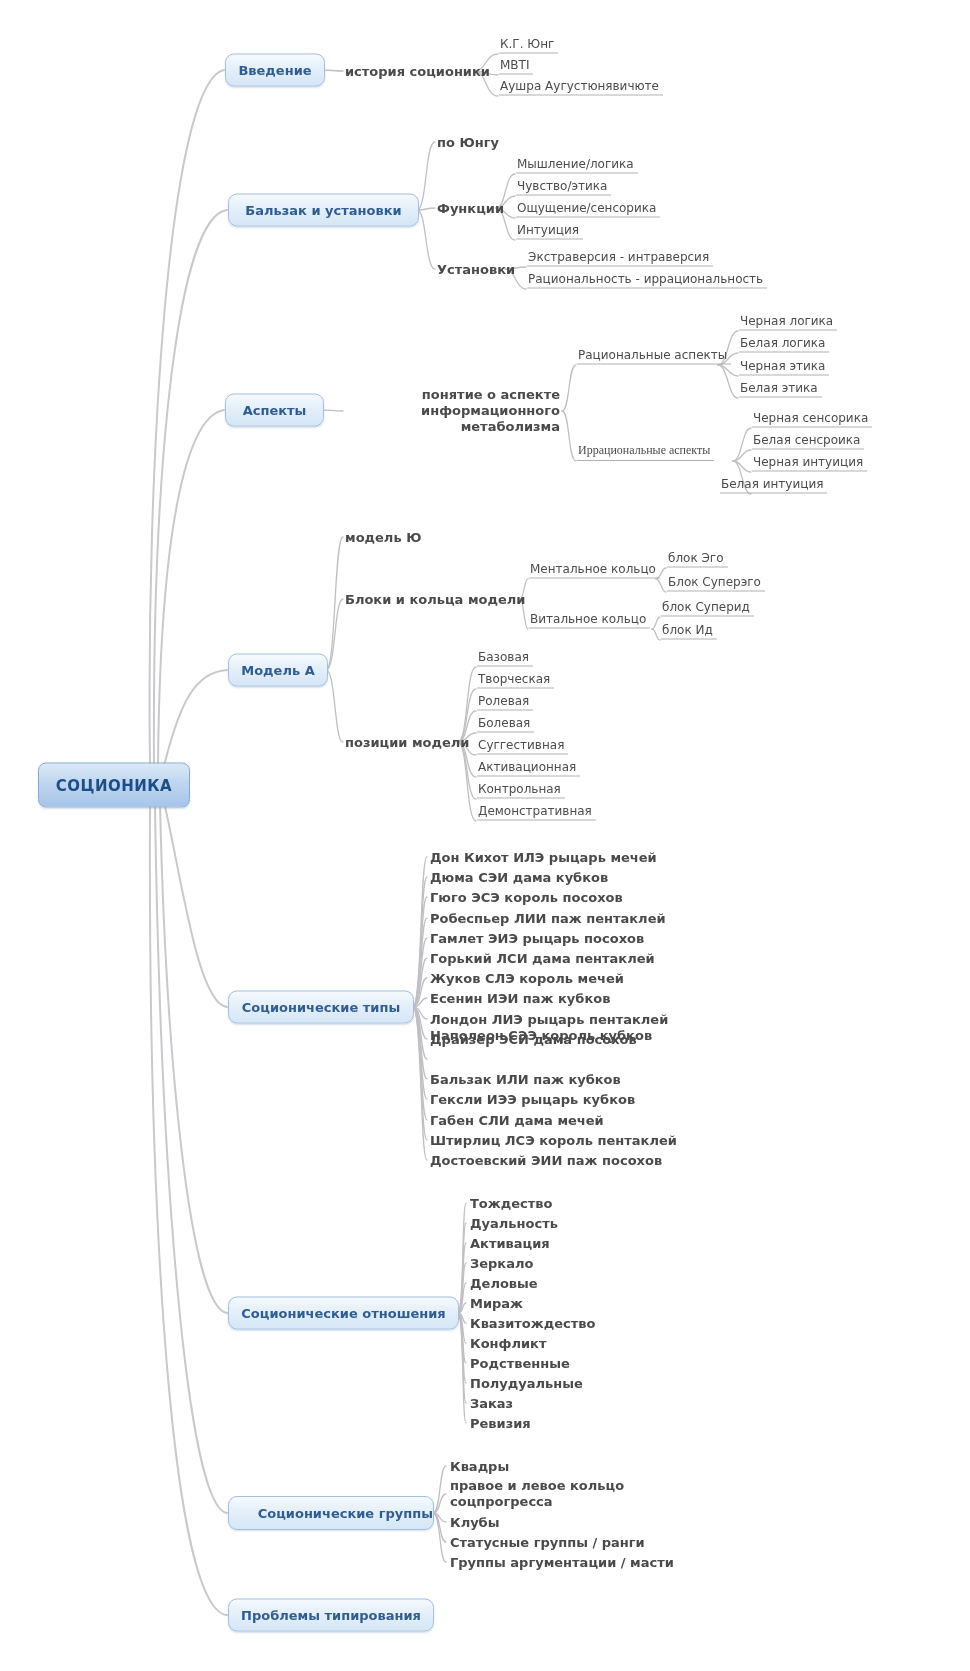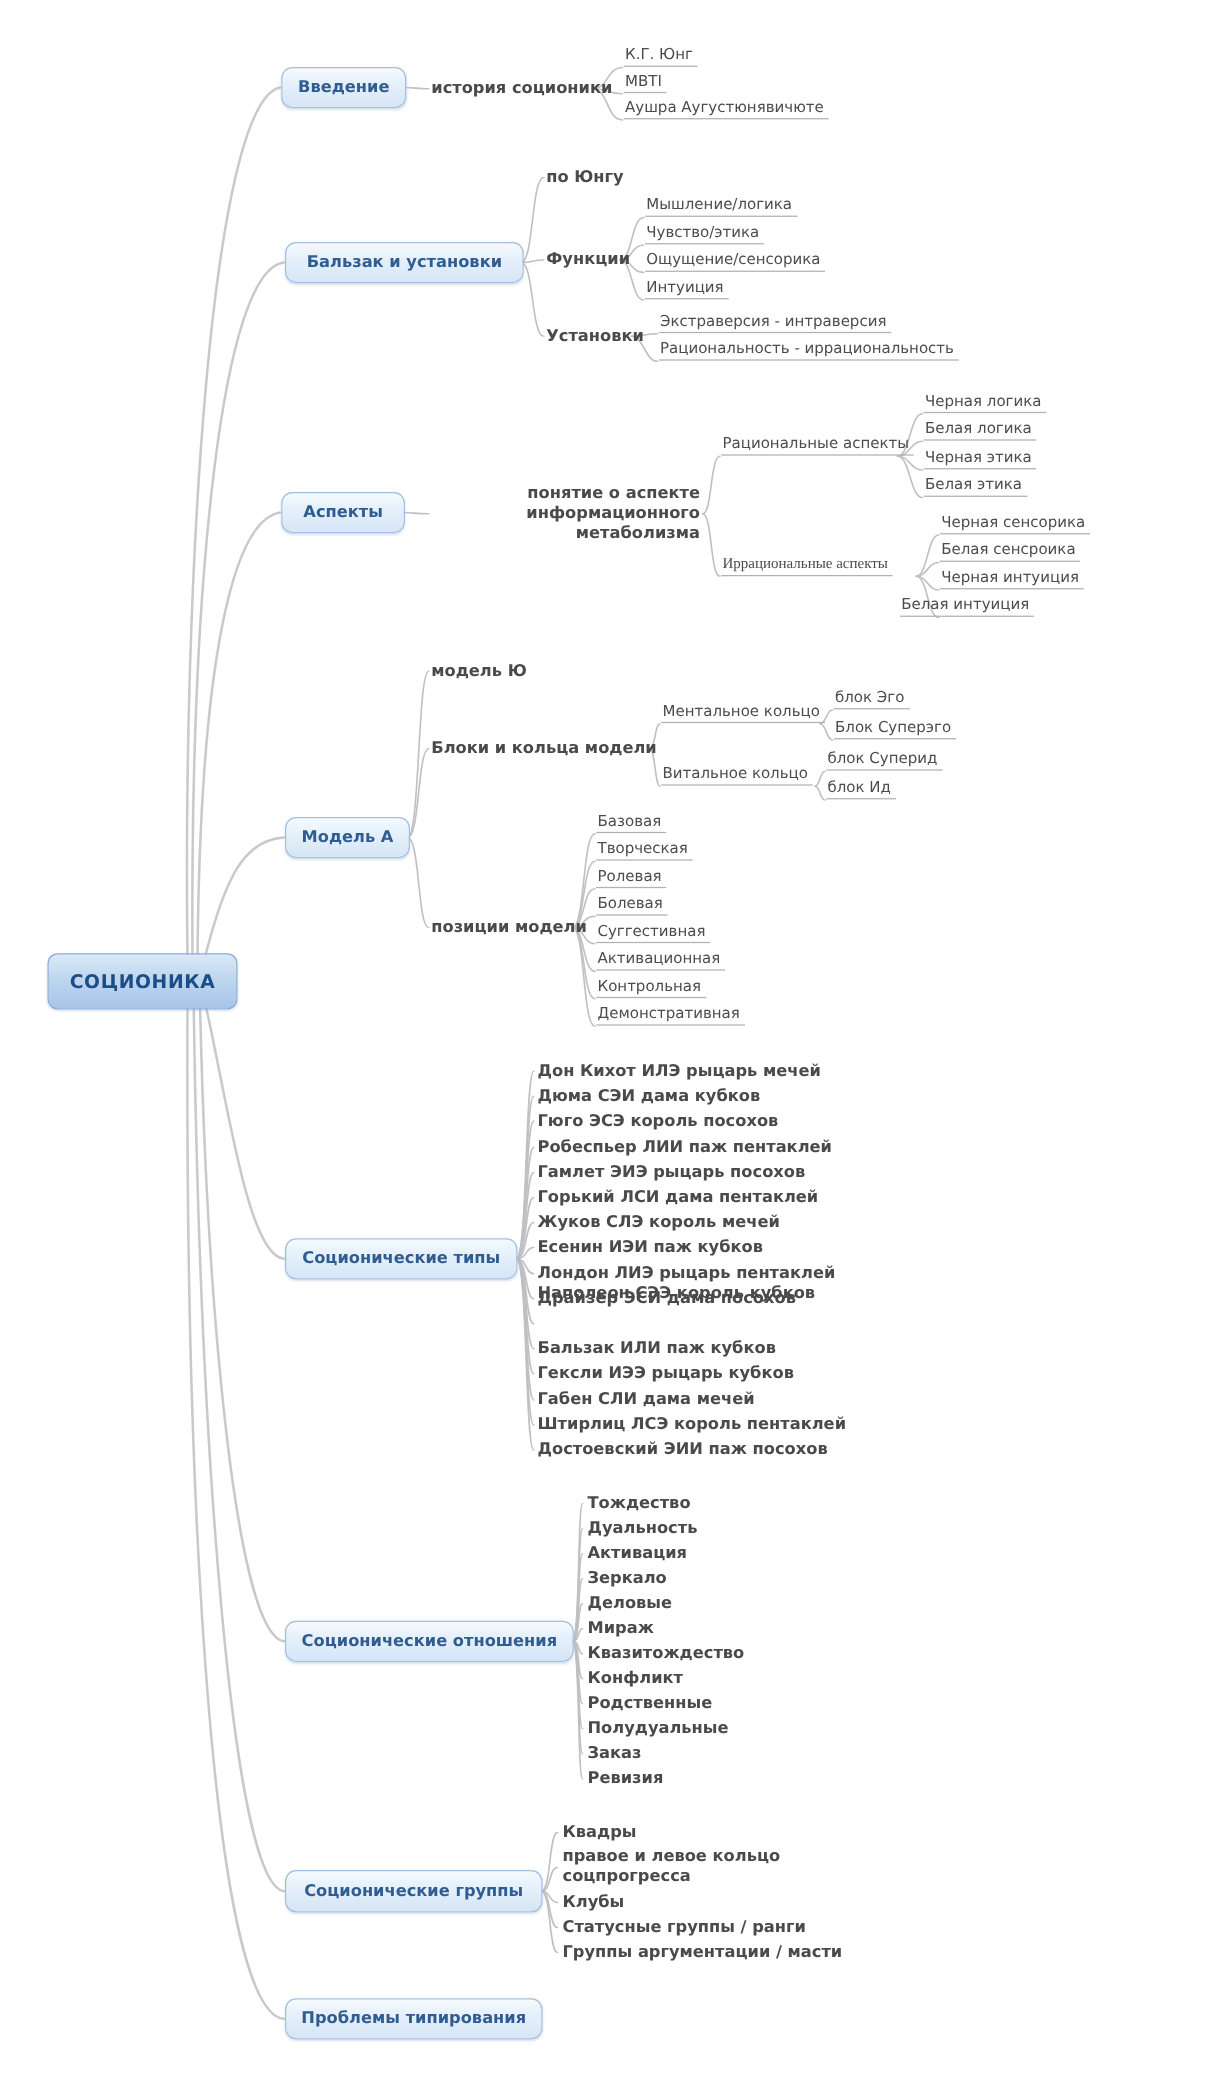--- a/index.html
+++ b/index.html
@@ -135,21 +135,21 @@
     </div>
   <div class="node box" style="left:228px;top:670px;width:98px;height:31px;">
       <span>Модель А</span>
     </div>
   <div class="node box" style="left:228px;top:1007px;width:184px;height:31px;">
       <span>Соционические типы</span>
     </div>
   <div class="node box" style="left:228px;top:1313px;width:229px;height:31px;">
       <span>Соционические отношения</span>
     </div>
-  <div class="node box" style="left:228px;top:1513px;width:204px;height:32px;">
+  <div class="node box" style="left:228px;top:1513px;width:204px;height:32px;justify-content:flex-end;">
       <span>Соционические группы</span>
     </div>
   <div class="node box" style="left:228px;top:1615px;width:204px;height:31px;">
       <span>Проблемы типирования</span>
     </div>
 
   <span class="node lbl-b" style="left:345px;top:71px;">история соционики</span>
   <span class="node lbl-u" style="left:499px;top:45px;">К.Г. Юнг</span>
   <span class="node lbl-u" style="left:499px;top:66px;">MBTI</span>
   <span class="node lbl-u" style="left:499px;top:87px;">Аушра Аугустюнявичюте</span>

